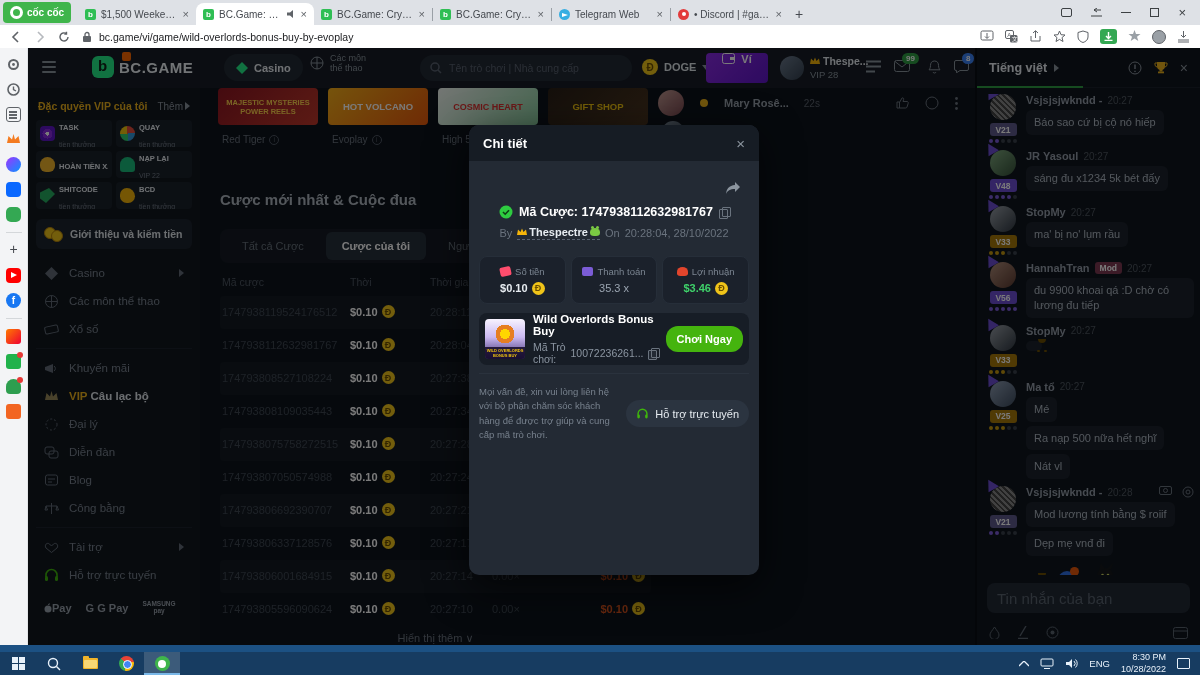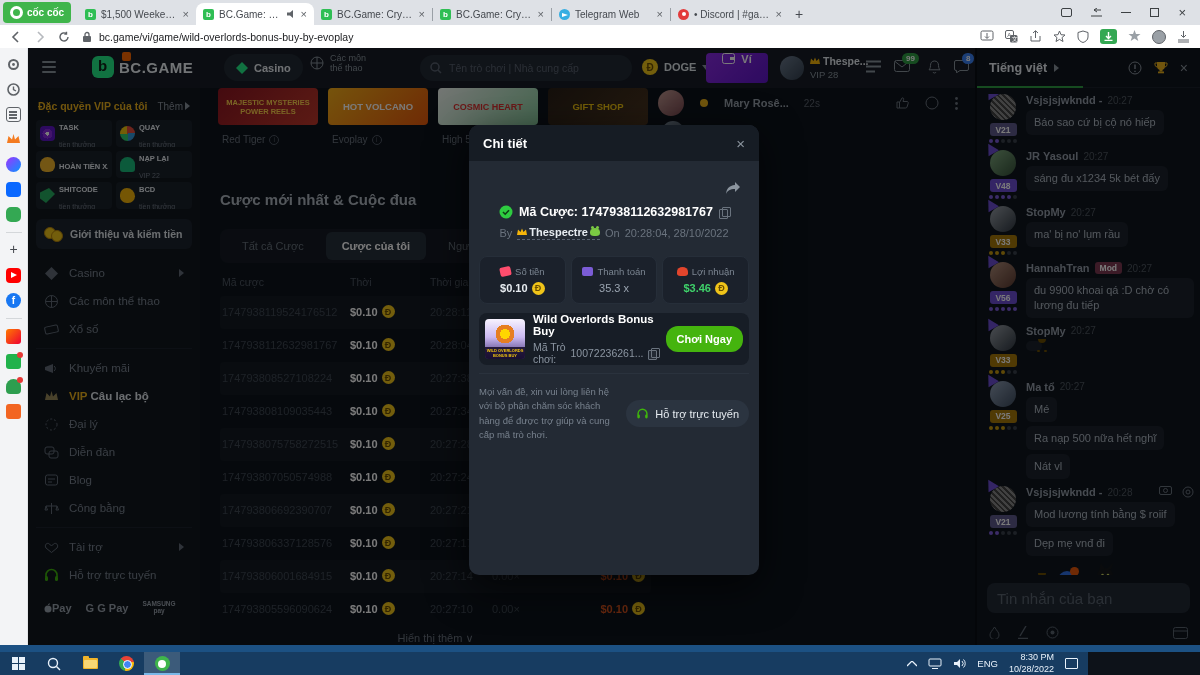--- a/index.html
+++ b/index.html
@@ -215,21 +215,21 @@
 .smiley{width:16px;height:16px;border-radius:50%;background:#f5c518;position:relative;flex:none}
 .smiley::before{content:"";position:absolute;left:3px;top:4px;width:2.5px;height:2.5px;border-radius:50%;background:#6b4e00;box-shadow:7px 0 0 #6b4e00}
 .smiley::after{content:"";position:absolute;left:4px;bottom:3px;width:8px;height:4px;border-radius:0 0 8px 8px;background:#6b4e00}
 .cinput{position:absolute;left:10px;right:10px;bottom:32px;height:30px;background:#232b36;border-radius:8px;display:flex;align-items:center;gap:8px;padding:0 10px}
 .cinput input{flex:1;background:none;border:none;outline:none;font-size:15px;color:#aeb7c2;font-family:inherit}
 .cinput input::placeholder{color:#5a6470}
 .ctools{position:absolute;left:12px;right:12px;bottom:6px;display:flex;align-items:center;gap:18px;color:#5a6470}
 .ctools .right{margin-left:auto}
 
 #bluestrip{position:absolute;left:0;top:645px;width:1200px;height:7px;background:#1c5183;z-index:70}
-#taskbar{position:absolute;left:0;top:652px;width:1088px;height:23px;background:#173c61;display:flex;align-items:center;z-index:80}
+#taskbar{position:absolute;left:0;top:652px;width:1200px;height:23px;background:#173c61;display:flex;align-items:center;z-index:80}
 .tk{width:36px;height:23px;display:flex;align-items:center;justify-content:center}
 .tk.active{background:rgba(255,255,255,.16);box-shadow:inset 0 -2px 0 #7ab8e8}
 .chrome{width:15px;height:15px;border-radius:50%;background:conic-gradient(from -45deg,#ea4335 0 120deg,#fbbc05 0 240deg,#34a853 0 360deg);position:relative}
 .chrome::after{content:"";position:absolute;left:4px;top:4px;width:7px;height:7px;border-radius:50%;background:#4285f4;border:1.5px solid #fff}
 .ccc{width:15px;height:15px;border-radius:50%;background:#3fb54b;position:relative}
 .ccc::after{content:"";position:absolute;left:3.5px;top:3.5px;width:8px;height:8px;border-radius:50%;background:#fff}
 .folder{width:15px;height:11px;background:#f0b42a;border-radius:1px;position:relative}
 .folder::before{content:"";position:absolute;left:0;top:-2px;width:6px;height:3px;background:#f0b42a;border-radius:1px 1px 0 0}
 .folder::after{content:"";position:absolute;left:1px;top:2px;width:13px;height:8px;background:#f8d775;border-radius:1px}
 .tray{margin-left:auto;display:flex;align-items:center;gap:11px;padding-right:10px;color:#e8f1fa}

